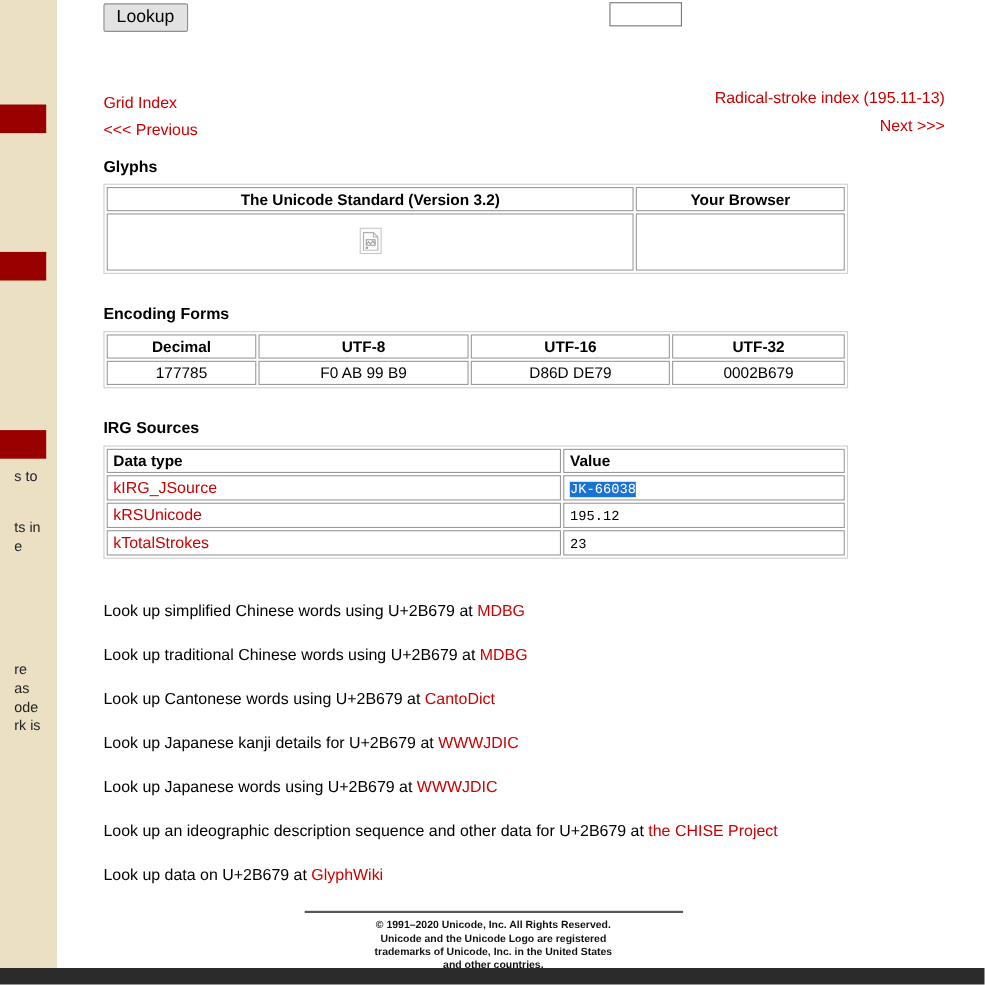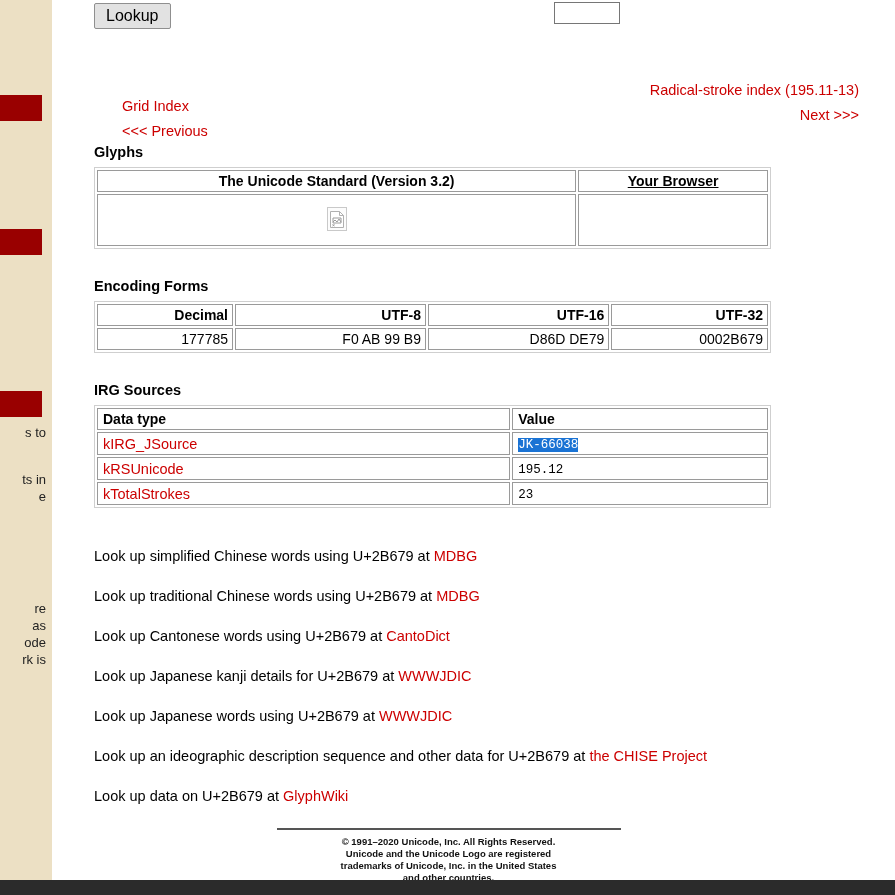--- a/index.html
+++ b/index.html
@@ -18,23 +18,24 @@
     width:52px; height:880px;
     background:#ece0c4;
     overflow:hidden;
   }
   #sidebar .sb-block {
     position:absolute; left:0; width:42px; height:26px;
     background:#990000;
   }
   #sidebar .sb-frag {
     position:absolute; left:0; width:46px;
-    font-size:13px; color:#222; text-align:right;
+    font-size:13px; color:#222; text-align:left;
     white-space:nowrap; line-height:17px;
     font-family:"Liberation Sans", sans-serif;
+    padding-left:13px;
   }
   #sidebar-edge {
     position:absolute; left:52px; top:0; width:4px; height:880px;
     background:#ffffff;
   }
 
   
   #bottom-bar {
     position:absolute; left:0; bottom:0; width:895px; height:15px;
     background:#2b2b2b;
@@ -71,21 +72,21 @@
 
   
   #nav { position:relative; margin-top:48px; height:50px; padding:0 36px 0 38px; }
   .nav-row { position:relative; height:25px; }
   a.lnk {
     color:#cc0000; text-decoration:none;
     font-size:14.5px;
     font-family:"Liberation Sans", sans-serif;
     cursor:pointer;
   }
-  .nav-left  { position:absolute; left:0; top:16px;margin-left:28px; }
+  .nav-left  { position:absolute; left:0; top:4px; }
   .nav-right { position:absolute; right:0; top:0; }
 
   
   h3.sec {
     margin:12px 0 7px 38px;
     font-size:14.5px; font-weight:bold; color:#000;
     font-family:"Liberation Sans", sans-serif;
   }
   .sec-spacer { height:17px; }
 
@@ -101,36 +102,36 @@
     border:1px solid #9a9a9a;
     font-family:"Liberation Sans", sans-serif;
     font-size:14px;
     padding:2px 4px;
   }
   table.ucd th { font-weight:bold; text-align:center;margin-left:12px; }
 
   
   #glyph-table { width:677px; }
   #glyph-table th.g-std { width:480px; }
-  #glyph-table th.g-brw { width:190px;text-decoration:underline; }
+  #glyph-table th.g-brw { width:190px; }
   #glyph-table td { height:52px; text-align:center; vertical-align:middle; }
   .broken-img {
     display:inline-block; width:20px; height:24px;
     border:1px solid #c9c9c9; background:#fcfcfc;
     position:relative;
   }
   .broken-img svg { position:absolute; left:2px; top:3px; }
   .browser-glyph {
     font-size:36px; line-height:40px; color:#000;
     font-family:"DejaVu Sans", sans-serif;
   }
 
   
   #enc-table { width:677px; }
-  #enc-table th, #enc-table td { text-align:right; }
+  #enc-table th, #enc-table td { text-align:center; }
   #enc-table col.c1 { width:138px; }
   #enc-table col.c2 { width:195px; }
   #enc-table col.c3 { width:185px; }
   #enc-table col.c4 { width:159px; }
 
   
   #irg-table { width:677px; }
   #irg-table th { text-align:left; padding-left:5px; }
   #irg-table td { text-align:left; padding-left:5px; }
   #irg-table col.k { width:418px; }

